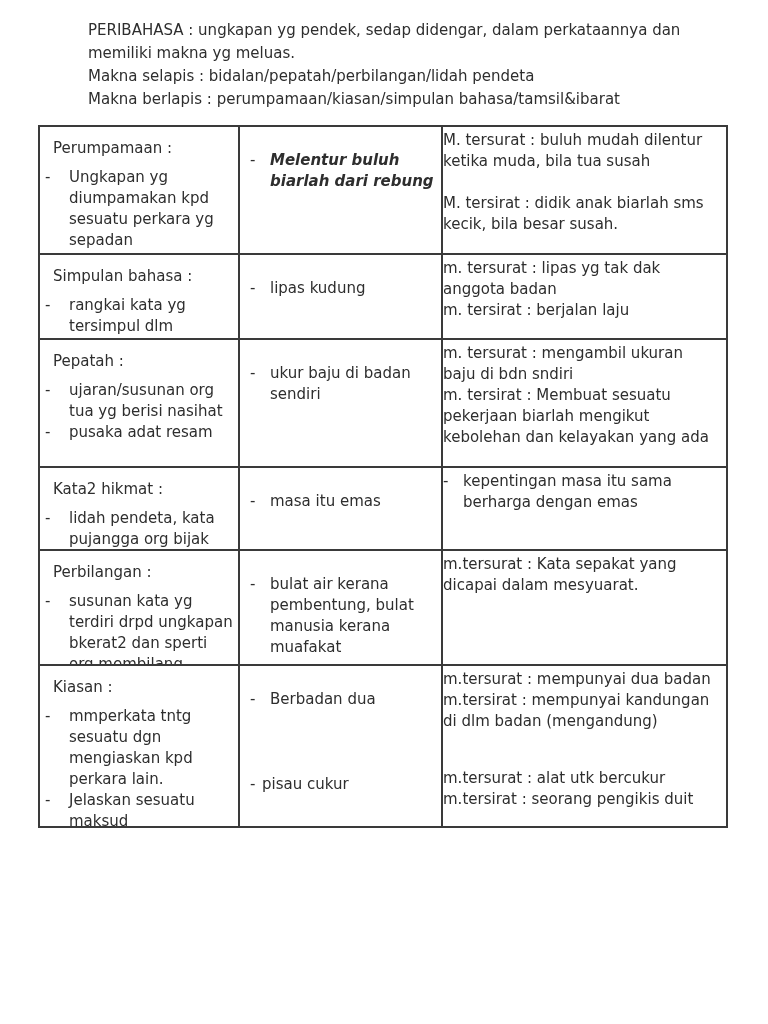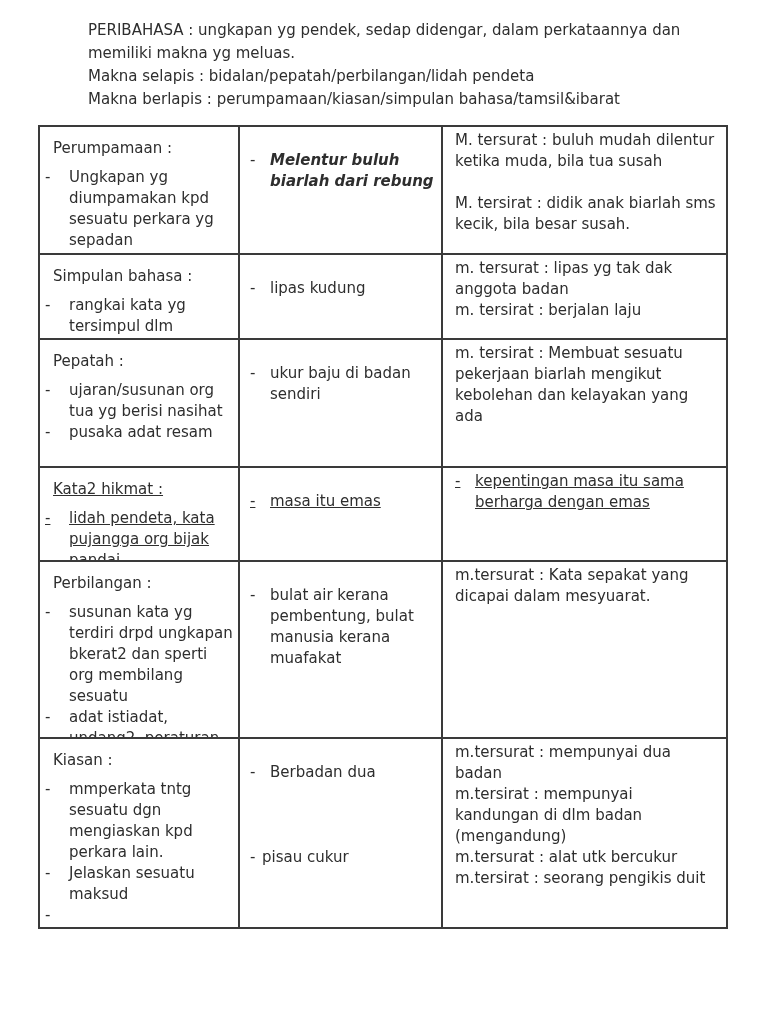--- a/index.html
+++ b/index.html
@@ -31,41 +31,41 @@
   .tr {
     display: grid;
     grid-template-columns: 200px 203px auto;
     box-sizing: border-box;
     border-bottom: 2px solid #3a3a3a;
   }
   .tr:last-child { border-bottom: none; }
   .tr.r1 { height: 128px; }
   .tr.r2 { height: 85px; }
   .tr.r3 { height: 128px; }
-  .tr.r4 { height: 94px; text-decoration: underline;  }
-  .tr.r5 { height: 177px; }
-  .tr.r6 { height: 188px; }
+  .tr.r4 { height: 83px;  }
+  .tr.r5 { height: 115px; }
+  .tr.r6 { height: 160px; }
   .td {
     box-sizing: border-box;
     overflow: hidden;
   }
   .td1, .td2 { border-right: 2px solid #3a3a3a; }
   .td1 { padding: 3px 4px 0 5px; }
   .td2 { padding: 23px 6px 0 10px; }
-  .td3 { padding: 3px 6px 0 12px; }
+  .td3 { padding: 3px 6px 0 0; }
   .term { margin: 8px; }
   .b { display: flex; margin: 0; }
   .b .d { flex: 0 0 24px; }
   .td2 .b .d { flex: 0 0 20px; }
   .td2 .b.tight .d { flex: 0 0 12px; }
   .td3 .b .d { flex: 0 0 20px; }
   .emph { font-weight: bold; font-style: italic; }
   .m { margin: 0; }
   .gap1 { margin-top: 21px; }
-  .gap2 { }
+  .gap2 { margin-top: 36px; }
   .gapx { margin-top: 64px; }
 </style>
 </head>
 <body>
 
 <div class="intro">
   <div class="line">PERIBAHASA : ungkapan yg pendek, sedap didengar, dalam perkataannya dan</div>
   <div class="line">memiliki makna yg meluas.</div>
   <div class="line">Makna selapis : bidalan/pepatah/perbilangan/lidah pendeta</div>
   <div class="line">Makna berlapis : perumpamaan/kiasan/simpulan bahasa/tamsil&amp;ibarat</div>
@@ -133,20 +133,21 @@
         <span>pusaka adat resam</span>
       </div>
     </div>
     <div class="td td2">
       <div class="b">
         <span class="d">-</span>
         <span>ukur baju di badan sendiri</span>
       </div>
     </div>
     <div class="td td3">
+      <p class="m">m. tersurat : mengambil ukuran baju di bdn sndiri</p>
       <p class="m">m. tersirat : Membuat sesuatu pekerjaan biarlah mengikut kebolehan dan kelayakan yang ada</p>
     </div>
   </div>
 
   <div class="tr r4">
     <div class="td td1">
       <p class="term">Kata2 hikmat :</p>
       <div class="b">
         <span class="d">-</span>
         <span>lidah pendeta, kata pujangga org bijak pandai</span>

